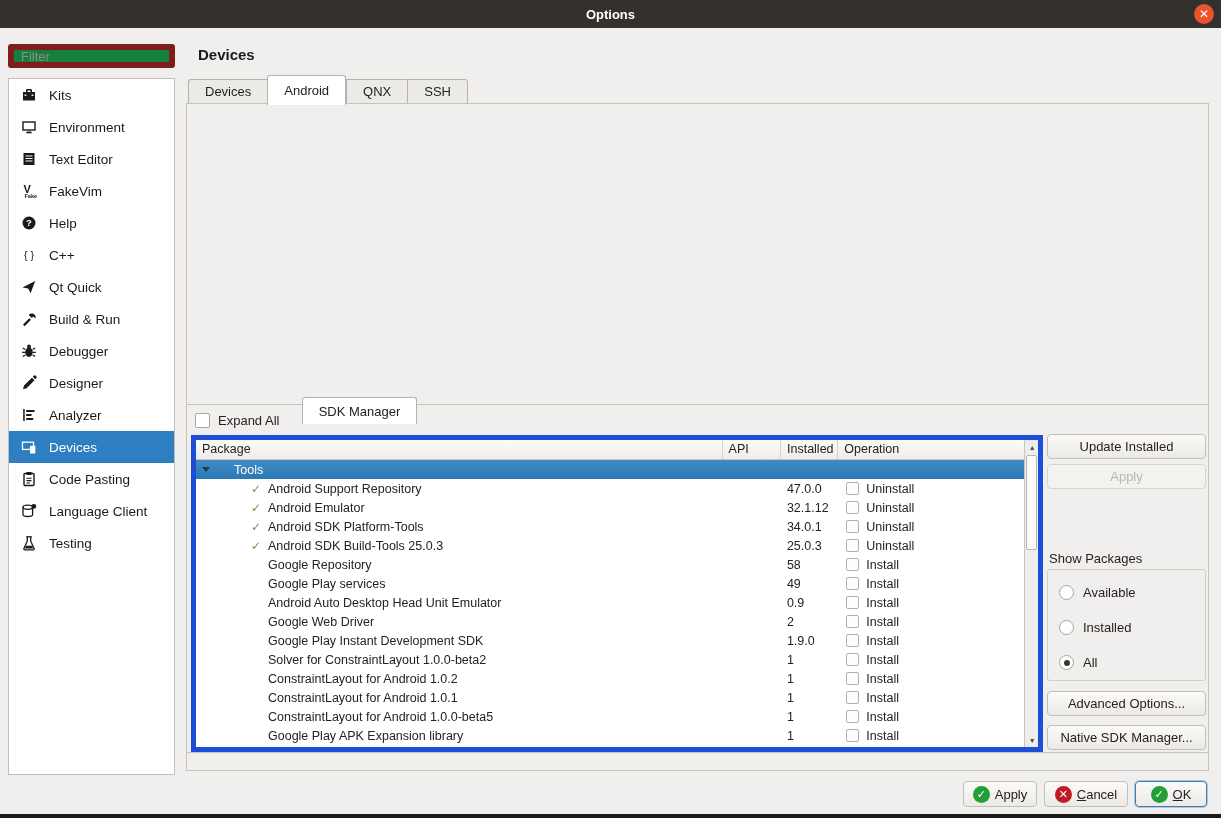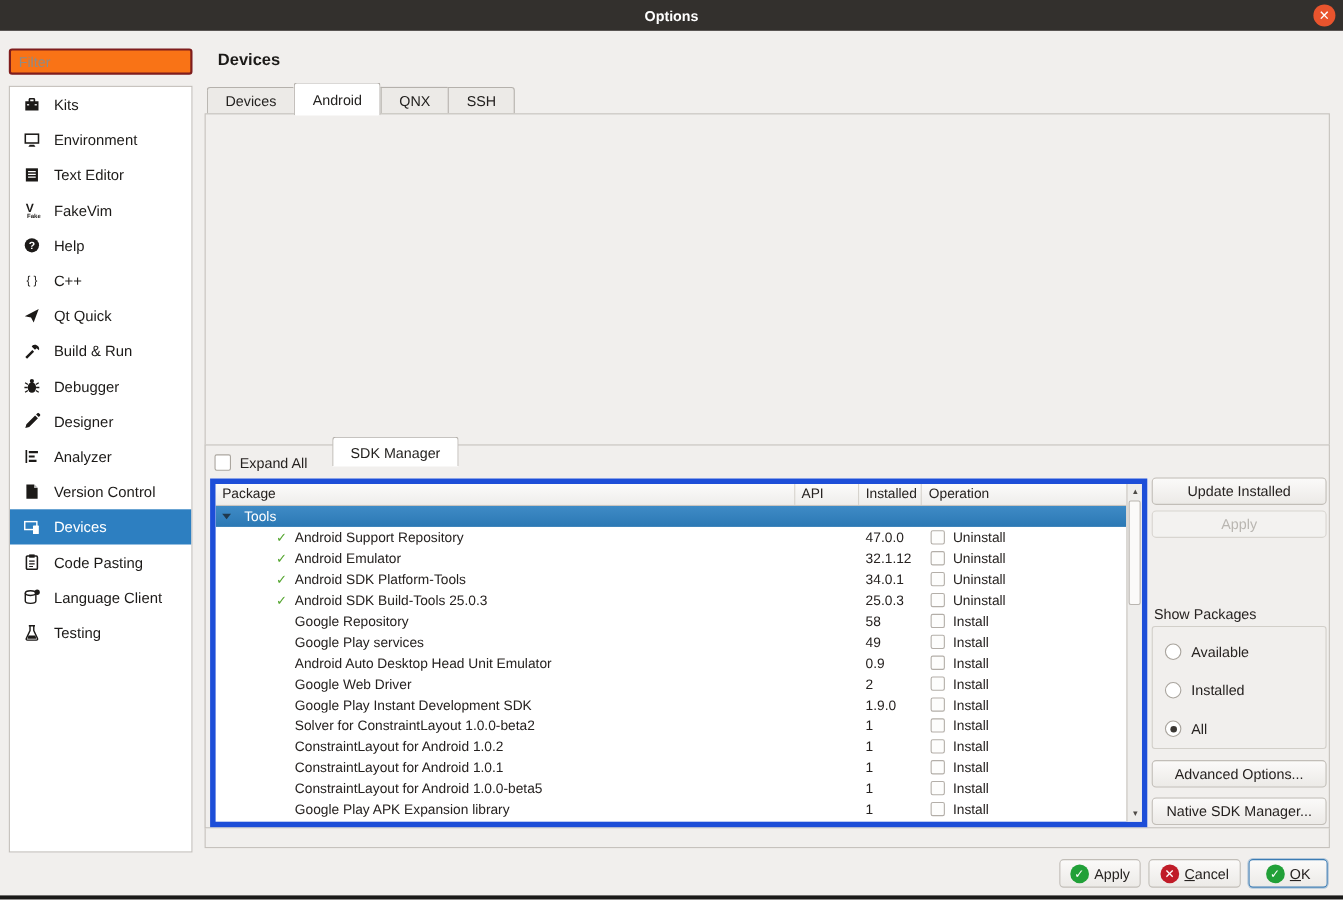--- a/index.html
+++ b/index.html
@@ -6,21 +6,21 @@
   html,body { width:1221px; height:818px; }
   body { font-family:"Liberation Sans","DejaVu Sans",sans-serif; font-size:13px; color:#262220; background:#f1efed; }
   .window { position:relative; width:1221px; height:818px; background:#f1efed; overflow:hidden; }
 
   
   .titlebar { position:absolute; left:0; top:0; width:100%; height:28px; background:#33302d; display:flex; align-items:center; justify-content:center; }
   .titlebar .title { color:#ffffff; font-weight:bold; font-size:13px; }
   .close-btn { position:absolute; right:7px; top:4px; width:20px; height:20px; border-radius:50%; background:#e9542d; color:#fff; display:flex; align-items:center; justify-content:center; font-size:12px; font-weight:bold; cursor:pointer; }
 
   
-  .filter-input { position:absolute; left:8px; top:44px; width:167px; height:24px; border:2px solid #7f1d1d; border-radius:3px; background:#f97316; padding:0 7px; font-size:13px; color:#262220; font-family:inherit; }
+  .filter-input { position:absolute; left:8px; top:44px; width:167px; height:24px; border:6px solid #7f1d1d; border-radius:3px; background:#15803d; padding:0 7px; font-size:13px; color:#262220; font-family:inherit; }
   .filter-input::placeholder { color:#8f8b86; }
   .sidebar { position:absolute; left:8px; top:78px; width:167px; height:697px; background:#ffffff; border:1px solid #c2beb9; overflow:hidden; }
   .side-item { height:32px; display:flex; align-items:center; gap:11px; padding-left:11px; cursor:pointer; color:#1c1a18; }
   .side-item.selected { background:#2d7fc1; color:#ffffff; }
   .side-item .icon { width:18px; height:16px; display:inline-flex; align-items:center; justify-content:center; flex:0 0 18px; }
   .side-item .icon svg { width:16px; height:16px; }
   .side-label { font-size:13.5px; }
 
   
   .page-title { position:absolute; left:198px; top:46px; font-size:15px; font-weight:bold; color:#1c1a18; }
@@ -64,21 +64,21 @@
   .thead { display:flex; height:20px; background:linear-gradient(#fbfbfa,#efedeb); border-bottom:1px solid #c9c5c0; flex:0 0 20px; font-size:12.5px; }
   .thead > div { padding:2px 0 0 6px; border-right:1px solid #d6d3cd; }
   .th-pkg { width:533px; } .th-api { width:59px; } .th-rev { width:58px; } .th-op { width:188px; border-right:0 !important; }
   .tbody { overflow:hidden; height:297px; }
   .trow { display:flex; height:19px; align-items:center; font-size:12.5px; color:#262220; }
   .trow .c-pkg { width:533px; display:flex; align-items:center; overflow:hidden; white-space:nowrap; }
   .trow .c-api { width:59px; }
   .trow .c-rev { width:58px; padding-left:6px; }
   .trow .c-op { width:188px; display:flex; align-items:center; gap:7px; padding-left:8px; }
   .trow.group-row { background:linear-gradient(#3f8bc6,#2b78b4); color:#ffffff; }
-  .trow.group-row .c-pkg { padding-left:6px; gap:12px; }
+  .trow.group-row .c-pkg { padding-left:6px; gap:24px; }
   .tri { display:inline-block; width:0; height:0; border-left:4px solid transparent; border-right:4px solid transparent; border-top:5px solid #20394d; }
   .child-indent { display:inline-block; width:55px; flex:0 0 55px; }
   .row-check { width:17px; flex:0 0 17px; color:#55a630; font-weight:bold; font-size:12px; }
   .op-cb { width:13px; height:13px; border:1px solid #b3aea8; border-radius:2px; background:#fdfdfc; flex:0 0 13px; }
 
   
   .vscroll { width:14px; border-left:1px solid #c9c5c0; background:#eeedeb; position:relative; }
   .scroll-arrow { position:absolute; left:0; width:14px; height:14px; display:flex; align-items:center; justify-content:center; font-size:7px; color:#4d4a46; cursor:pointer; }
   .scroll-arrow.up { top:0; } .scroll-arrow.down { bottom:0; }
   .scroll-thumb { position:absolute; left:1px; top:15px; width:11px; height:95px; background:#fbfaf9; border:1px solid #b9b5b0; border-radius:2px; cursor:grab; }
@@ -203,29 +203,20 @@
         <span class="side-label">Designer</span>
       </div>
       <div class="side-item">
         <span class="icon">
           <svg viewBox="0 0 16 16">
             <path fill="currentColor" d="M2.2 2h1.5v12H2.2z"></path>
             <path fill="currentColor" d="M5.2 3h8.3v2H5.2zM5.2 7h5.3v2H5.2zM5.2 11h7v2H5.2z"></path>
           </svg>
         </span>
         <span class="side-label">Analyzer</span>
-      </div>
-      <div class="side-item">
-        <span class="icon">
-          <svg viewBox="0 0 16 16">
-            <path fill="currentColor" d="M3 1.5h7l3.2 3.2v9.8H3z"></path>
-            <path fill="#fff" opacity=".7" d="M10 1.5v3.2h3.2z"></path>
-          </svg>
-        </span>
-        <span class="side-label">Version Control</span>
       </div>
       <div class="side-item selected">
         <span class="icon">
           <svg viewBox="0 0 16 16">
             <rect x="1.5" y="3.2" width="11" height="7.2" fill="none" stroke="currentColor" stroke-width="1.3"></rect>
             <rect x="9" y="6.8" width="5.3" height="7.7" fill="currentColor" rx=".5"></rect>
           </svg>
         </span>
         <span class="side-label">Devices</span>
       </div>

